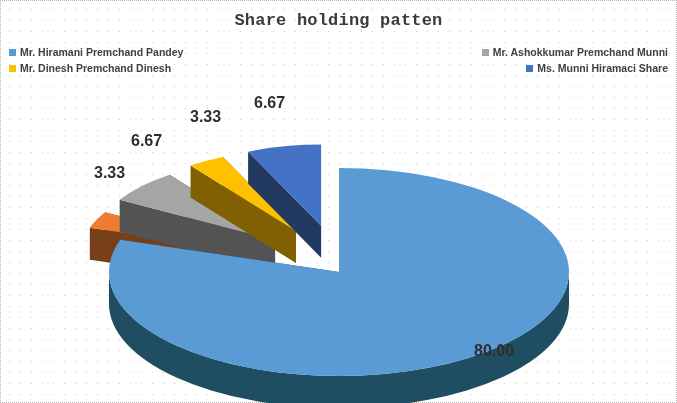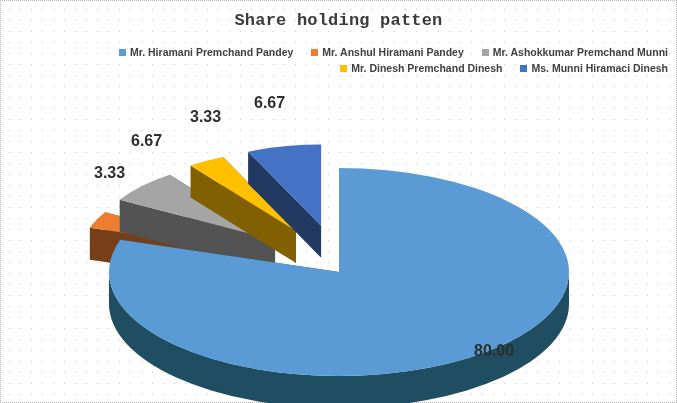--- a/index.html
+++ b/index.html
@@ -46,24 +46,23 @@
   #legend {
     position: absolute;
     left: 0;
     top: 44px;
     width: 677px;
     text-align: center;
     line-height: 1.55;
   }
   .legend-row {
     display: flex;
-    justify-content: flex-end;
+    justify-content: space-between;
     align-items: center;
     flex-wrap: nowrap;
-    padding-left: 11px;
   }
   .legend-item {
     display: inline-flex;
     align-items: center;
     margin: 0 9px;
     white-space: nowrap;
   }
   .legend-swatch {
     width: 7px;
     height: 7px;
@@ -100,36 +99,32 @@
 
   <div id="chart-title">Share holding patten</div>
 
   <div id="legend">
     <div class="legend-row">
       <span class="legend-item">
         <span class="legend-swatch" style="background:#5B9BD5"></span>
         <span class="legend-label">Mr. Hiramani Premchand Pandey</span>
       </span>
       <span class="legend-item">
-        <span class="legend-swatch" style="background:#ED7D31"></span>
-        <span class="legend-label">Mr. Anshul Hiramani Pandey</span>
-      </span>
-      <span class="legend-item">
         <span class="legend-swatch" style="background:#A5A5A5"></span>
         <span class="legend-label">Mr. Ashokkumar Premchand Munni</span>
       </span>
     </div>
     <div class="legend-row">
       <span class="legend-item">
         <span class="legend-swatch" style="background:#FFC000"></span>
         <span class="legend-label">Mr. Dinesh Premchand Dinesh</span>
       </span>
       <span class="legend-item">
         <span class="legend-swatch" style="background:#4472C4"></span>
-        <span class="legend-label">Ms. Munni Hiramaci Dinesh</span>
+        <span class="legend-label">Ms. Munni Hiramaci Share</span>
       </span>
     </div>
   </div>
 
   <div id="pie-area">
 
     <svg width="677" height="321" viewBox="0 0 677 321">
         <g>
           <path d="M 260.4314280444205,170.76588190193195 L 89.81188902106996,145.6984233182362 L 89.81188902106996,177.6984233182362 L 260.4314280444205,202.76588190193195 Z" fill="rgb(119,63,25)"></path>
           <path d="M 260.4314280444205,170.76588190193195 L 105.04768728909588,130.2205963318474 L 105.04768728909588,162.2205963318474 L 260.4314280444205,202.76588190193195 Z" fill="rgb(119,63,25)"></path>

